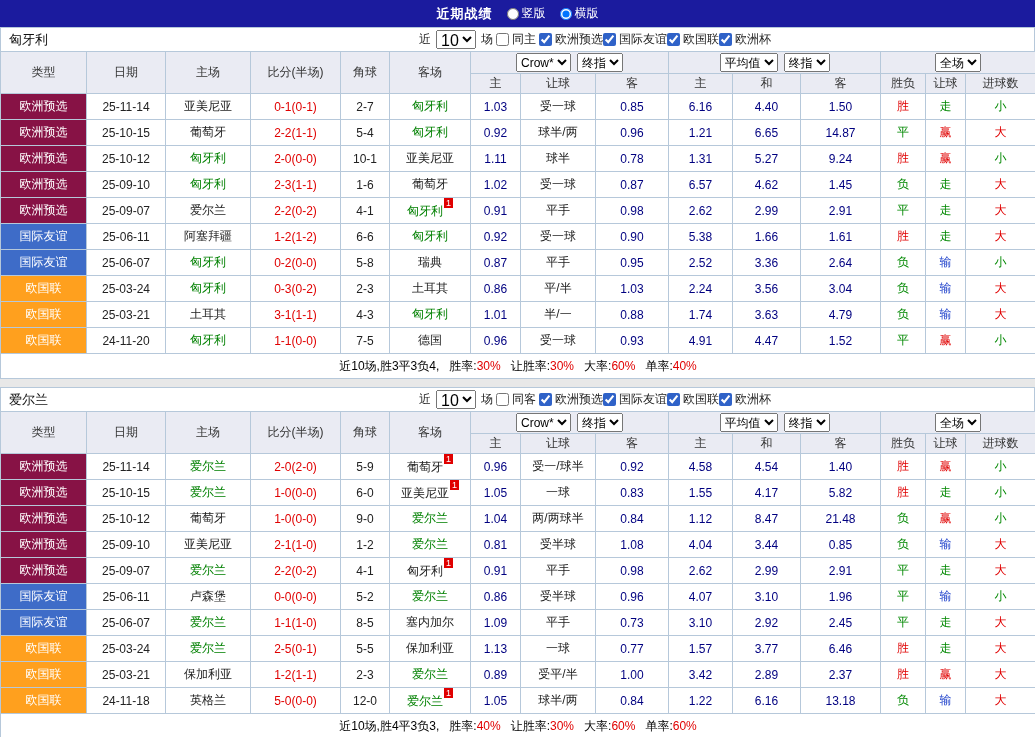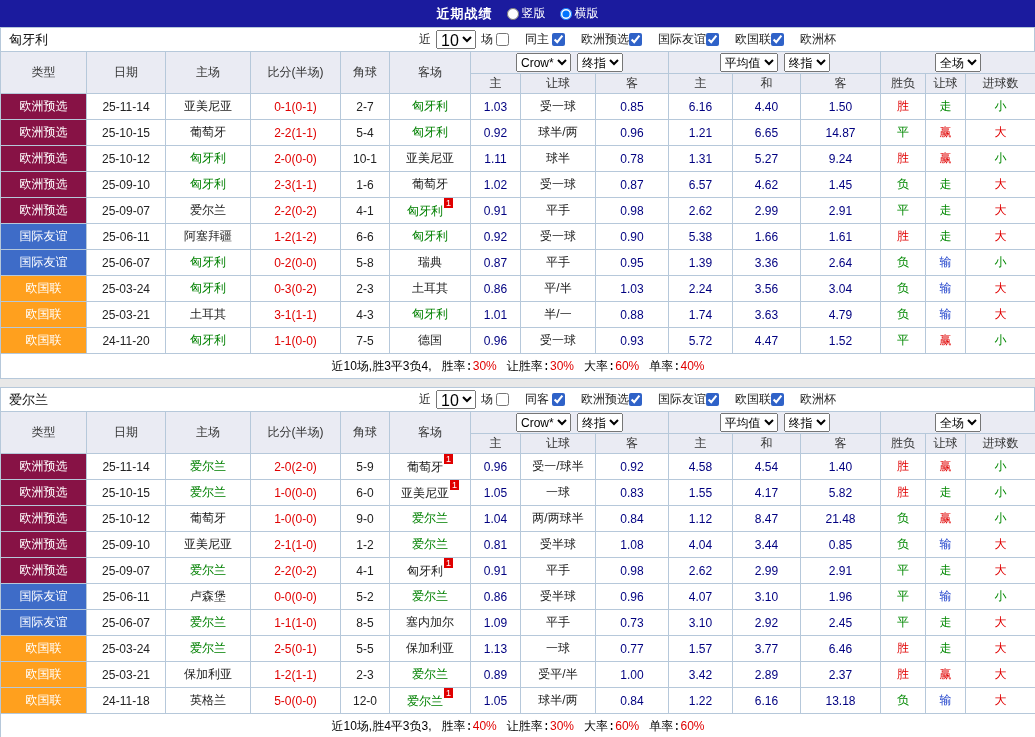--- a/index.html
+++ b/index.html
@@ -22,21 +22,21 @@
 
   section.team-block { background:#fff; margin-bottom:8px; }
   .title-row {
     position:relative; height:24px;
     border:1px solid var(--grid,#b6c8da); border-bottom:none;
     display:flex; align-items:center; background:#fff;
   }
   .team-name { margin-left:8px; font-size:13px; color:#111; }
   .filters { position:absolute; left:418px; display:flex; align-items:center; gap:3px; white-space:nowrap; }
   .filters select { font-size:16px; height:19px; margin:0 2px; }
-  label.chk { display:flex; align-items:center; gap:15px; cursor:pointer; }
+  label.chk { display:flex; align-items:center; gap:2px; cursor:pointer; }
   label.chk input { margin:0 1px 0 0; width:13px; height:13px; accent-color:#2f62c8; }
   .comp-filters { display:flex; align-items:center; }
 
   table { border-collapse:collapse; table-layout:fixed; width:1035px; }
   th, td {
     border:1px solid var(--grid,#b6c8da);
     text-align:center; padding:0;
     white-space:nowrap; overflow:hidden;
     font-weight:normal; font-size:12px;
   }
@@ -48,21 +48,21 @@
   td.type-badge { color:#fff; }
   .score { color:var(--score,#e00000); }
   .odds { color:var(--odds,#000080); }
   .focus { color:var(--focus,#008000); }
   sup.red-card {
     background:var(--score,#e00000); color:#fff;
     font-size:9px; line-height:10px; padding:0 2px; margin-left:1px;
     display:inline-block; transform:translateY(-4px);
   }
   tfoot td.summary { height:25px; background:#fff; color:#000; }
-  .summary .sum-label { margin-left:10px;font-family:Liberation Mono, monospace; }
+  .summary .sum-label { margin-left:10px; }
   .summary .red { color:var(--score,#e00000); }
 </style>
 </head>
 <body>
 
 <div class="topbar">
   <span class="title">近期战绩</span>
   <label>
     <input type="radio" name="layout" style="">
     <span>竖版</span>
@@ -253,21 +253,21 @@
           <tr>
             <td class="type-badge" style="background: rgb(62, 108, 200);">国际友谊</td>
             <td>25-06-07</td>
             <td class="team-cell"><span class="focus">匈牙利</span></td>
             <td class="score">0-2(0-0)</td>
             <td>5-8</td>
             <td class="team-cell"><span>瑞典</span></td>
             <td class="odds">0.87</td>
             <td>平手</td>
             <td class="odds">0.95</td>
-            <td class="odds">1.39</td>
+            <td class="odds">2.52</td>
             <td class="odds">3.36</td>
             <td class="odds">2.64</td>
             <td style="color: rgb(0, 136, 0);">负</td>
             <td style="color: rgb(34, 68, 204);">输</td>
             <td style="color: rgb(0, 136, 0);">小</td>
           </tr>
           <tr>
             <td class="type-badge" style="background: rgb(255, 160, 30);">欧国联</td>
             <td>25-03-24</td>
             <td class="team-cell"><span class="focus">匈牙利</span></td>
@@ -304,21 +304,21 @@
           <tr>
             <td class="type-badge" style="background: rgb(255, 160, 30);">欧国联</td>
             <td>24-11-20</td>
             <td class="team-cell"><span class="focus">匈牙利</span></td>
             <td class="score">1-1(0-0)</td>
             <td>7-5</td>
             <td class="team-cell"><span>德国</span></td>
             <td class="odds">0.96</td>
             <td>受一球</td>
             <td class="odds">0.93</td>
-            <td class="odds">5.72</td>
+            <td class="odds">4.91</td>
             <td class="odds">4.47</td>
             <td class="odds">1.52</td>
             <td style="color: rgb(0, 136, 0);">平</td>
             <td style="color: rgb(224, 0, 0);">赢</td>
             <td style="color: rgb(0, 136, 0);">小</td>
           </tr>
         </tbody>
     <tfoot>
       <tr>
         <td colspan="15" class="summary"><span>近10场,胜3平3负4,</span><span class="sum-label">胜率:</span><span class="red">30%</span><span class="sum-label">让胜率:</span><span class="red">30%</span><span class="sum-label">大率:</span><span class="red">60%</span><span class="sum-label">单率:</span><span class="red">40%</span></td>

